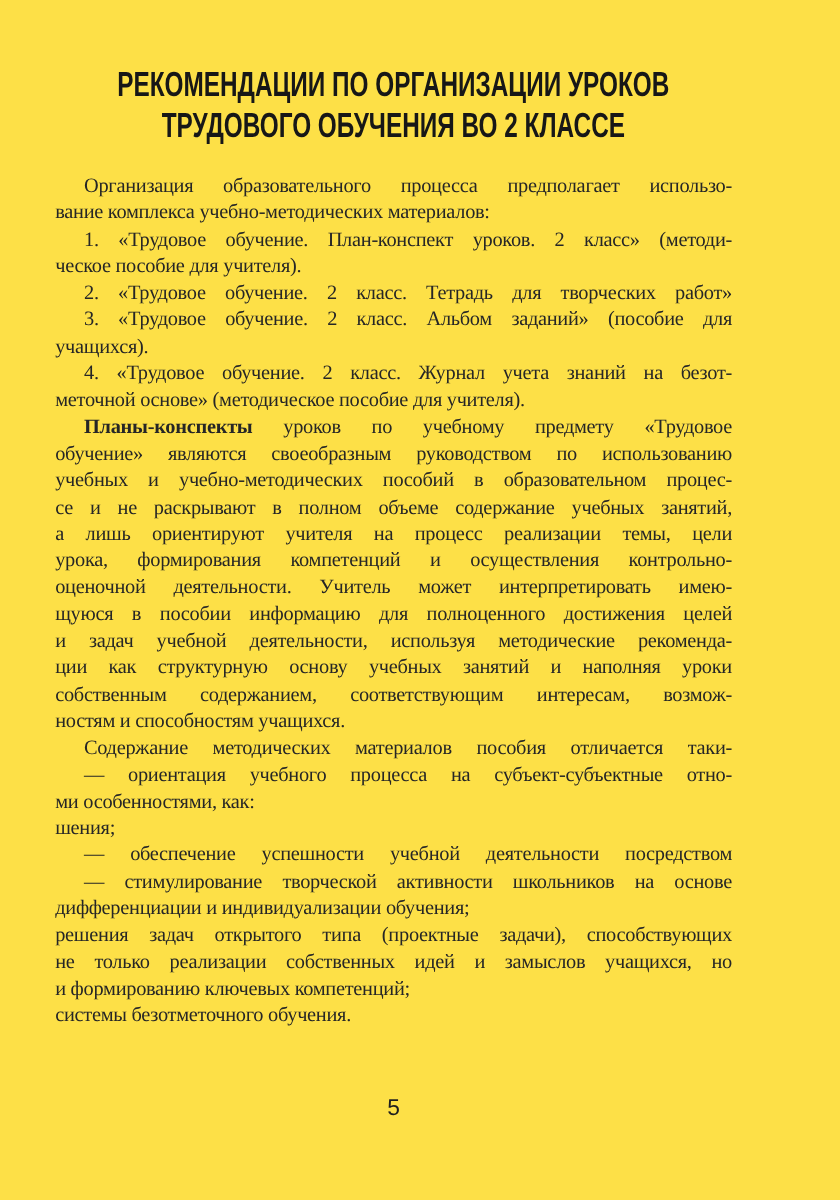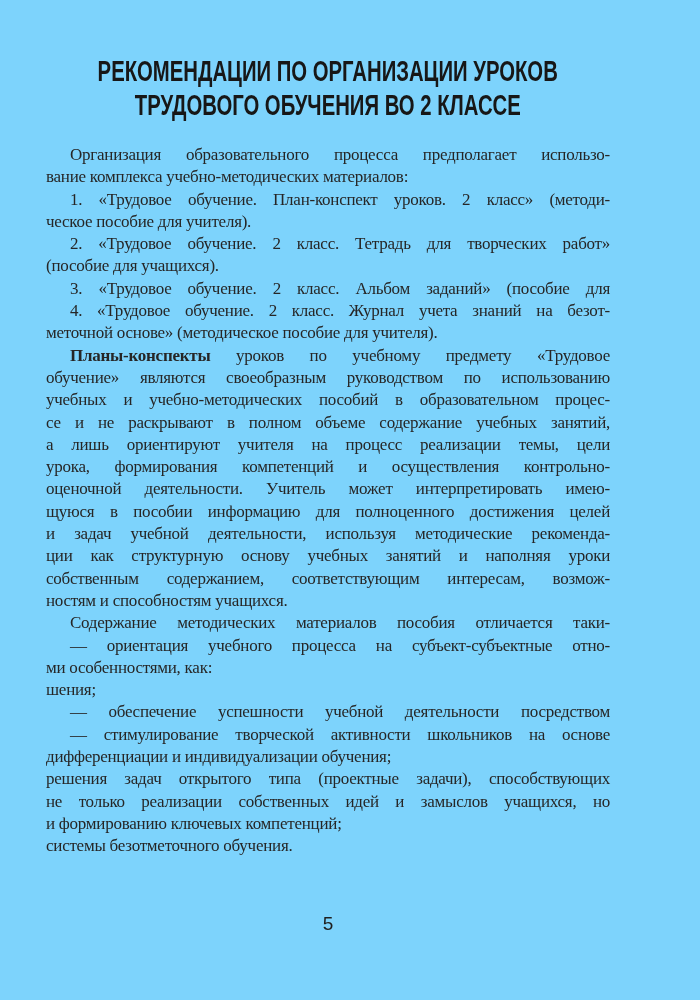--- a/index.html
+++ b/index.html
@@ -4,21 +4,21 @@
 <style>
   html, body {
     margin: 0;
     padding: 0;
     background: #ffffff;
   }
   .page {
     position: relative;
     width: 700px;
     height: 1000px;
-    background: #7dd3fc;
+    background: #fde047;
     overflow: hidden;
   }
   .content {
     position: absolute;
     left: 46px;
     top: 54px;
     width: 564px;
   }
   .title-block {
     display: flex;
@@ -78,22 +78,22 @@
     <div class="title-block">
       <div class="title-line">РЕКОМЕНДАЦИИ ПО ОРГАНИЗАЦИИ УРОКОВ</div>
       <div class="title-line">ТРУДОВОГО ОБУЧЕНИЯ ВО 2 КЛАССЕ</div>
     </div>
     <div class="body-text">
         <div class="line indent">Организация образовательного процесса предполагает использо-</div>
         <div class="line end">вание комплекса учебно-методических материалов:</div>
         <div class="line indent">1. «Трудовое обучение. План-конспект уроков. 2 класс» (методи-</div>
         <div class="line end">ческое пособие для учителя).</div>
         <div class="line indent">2. «Трудовое обучение. 2 класс. Тетрадь для творческих работ»</div>
-        <div class="line end">(пособие для учащихся).</div>
         <div class="line indent">3. «Трудовое обучение. 2 класс. Альбом заданий» (пособие для</div>
+        <div class="line end">учащихся).</div>
         <div class="line indent">4. «Трудовое обучение. 2 класс. Журнал учета знаний на безот-</div>
         <div class="line end">меточной основе» (методическое пособие для учителя).</div>
         <div class="line indent"><b>Планы-конспекты</b> уроков по учебному предмету «Трудовое</div>
         <div class="line">обучение» являются своеобразным руководством по использованию</div>
         <div class="line">учебных и учебно-методических пособий в образовательном процес-</div>
         <div class="line">се и не раскрывают в полном объеме содержание учебных занятий,</div>
         <div class="line">а лишь ориентируют учителя на процесс реализации темы, цели</div>
         <div class="line">урока, формирования компетенций и осуществления контрольно-</div>
         <div class="line">оценочной деятельности. Учитель может интерпретировать имею-</div>
         <div class="line">щуюся в пособии информацию для полноценного достижения целей</div>

